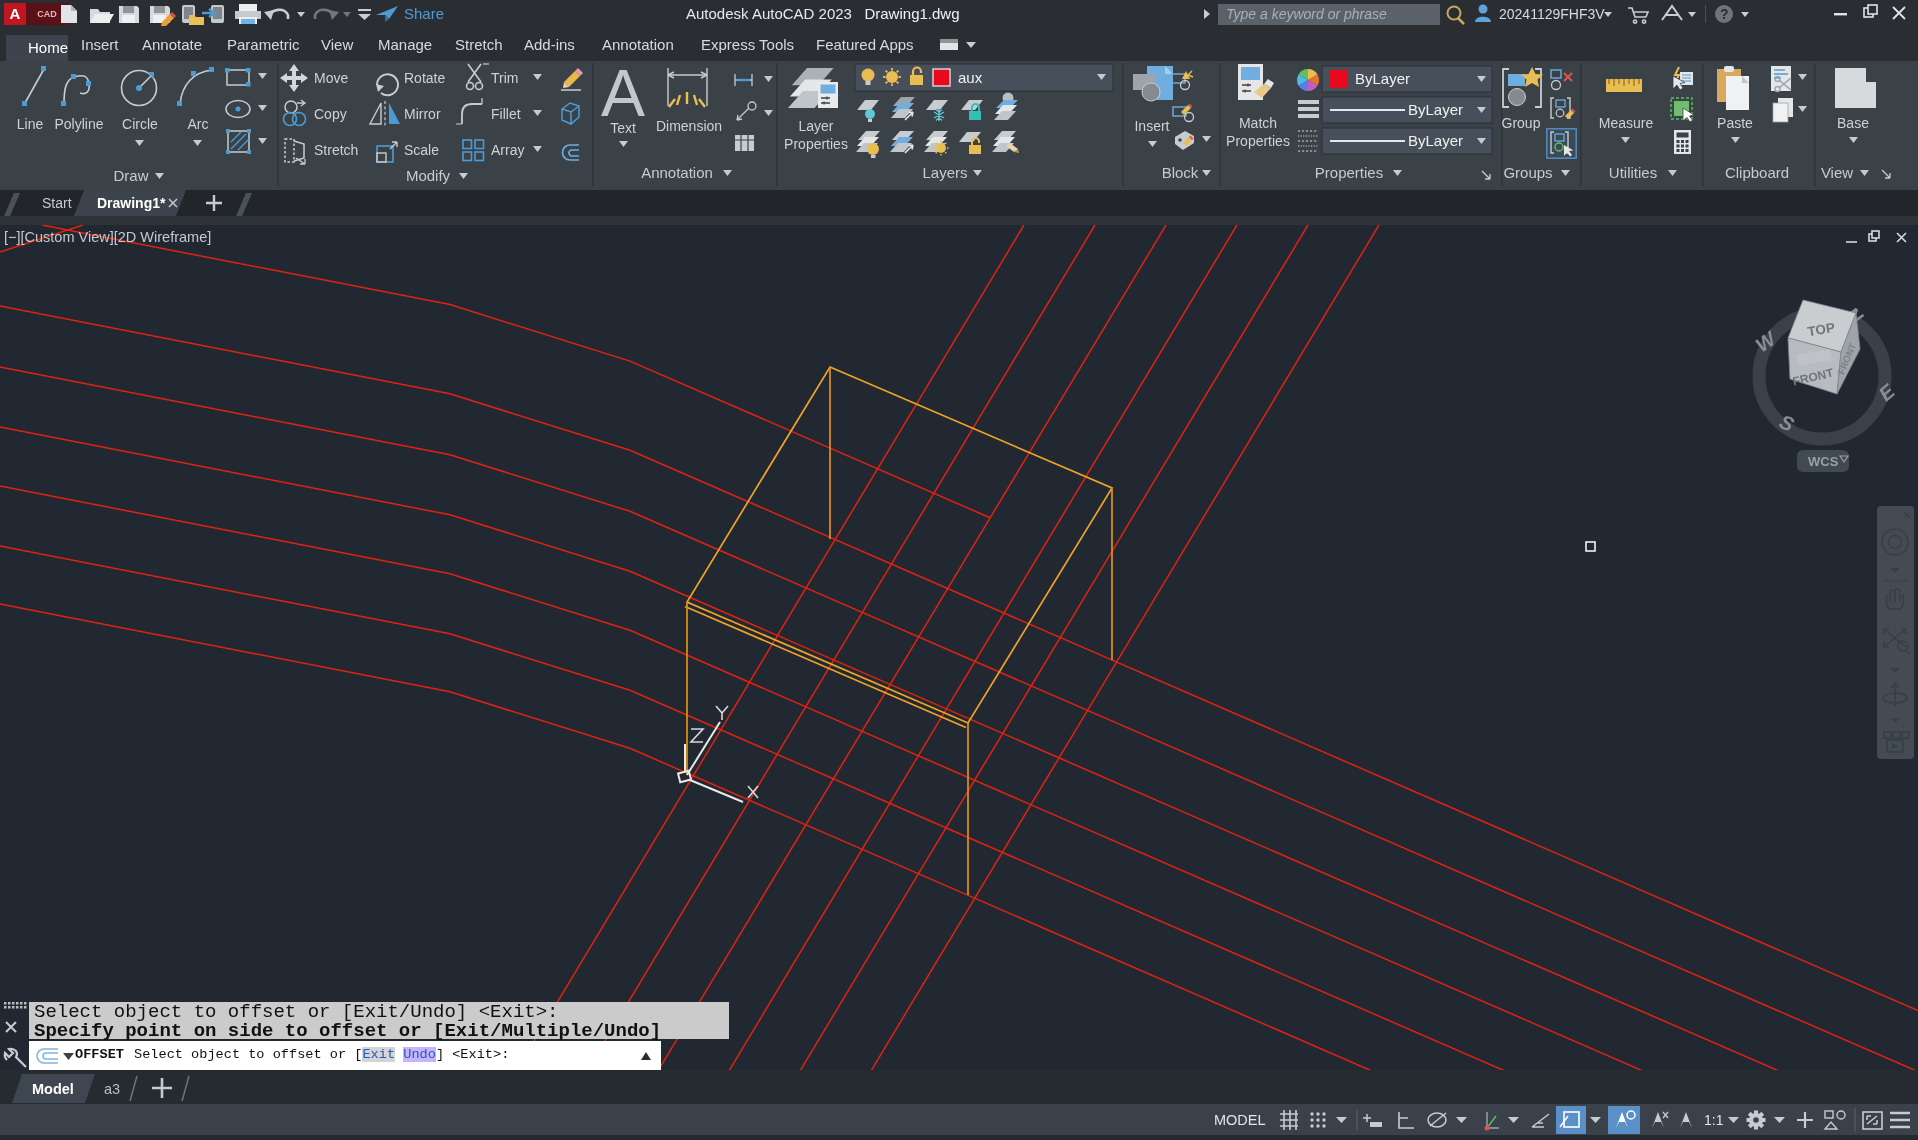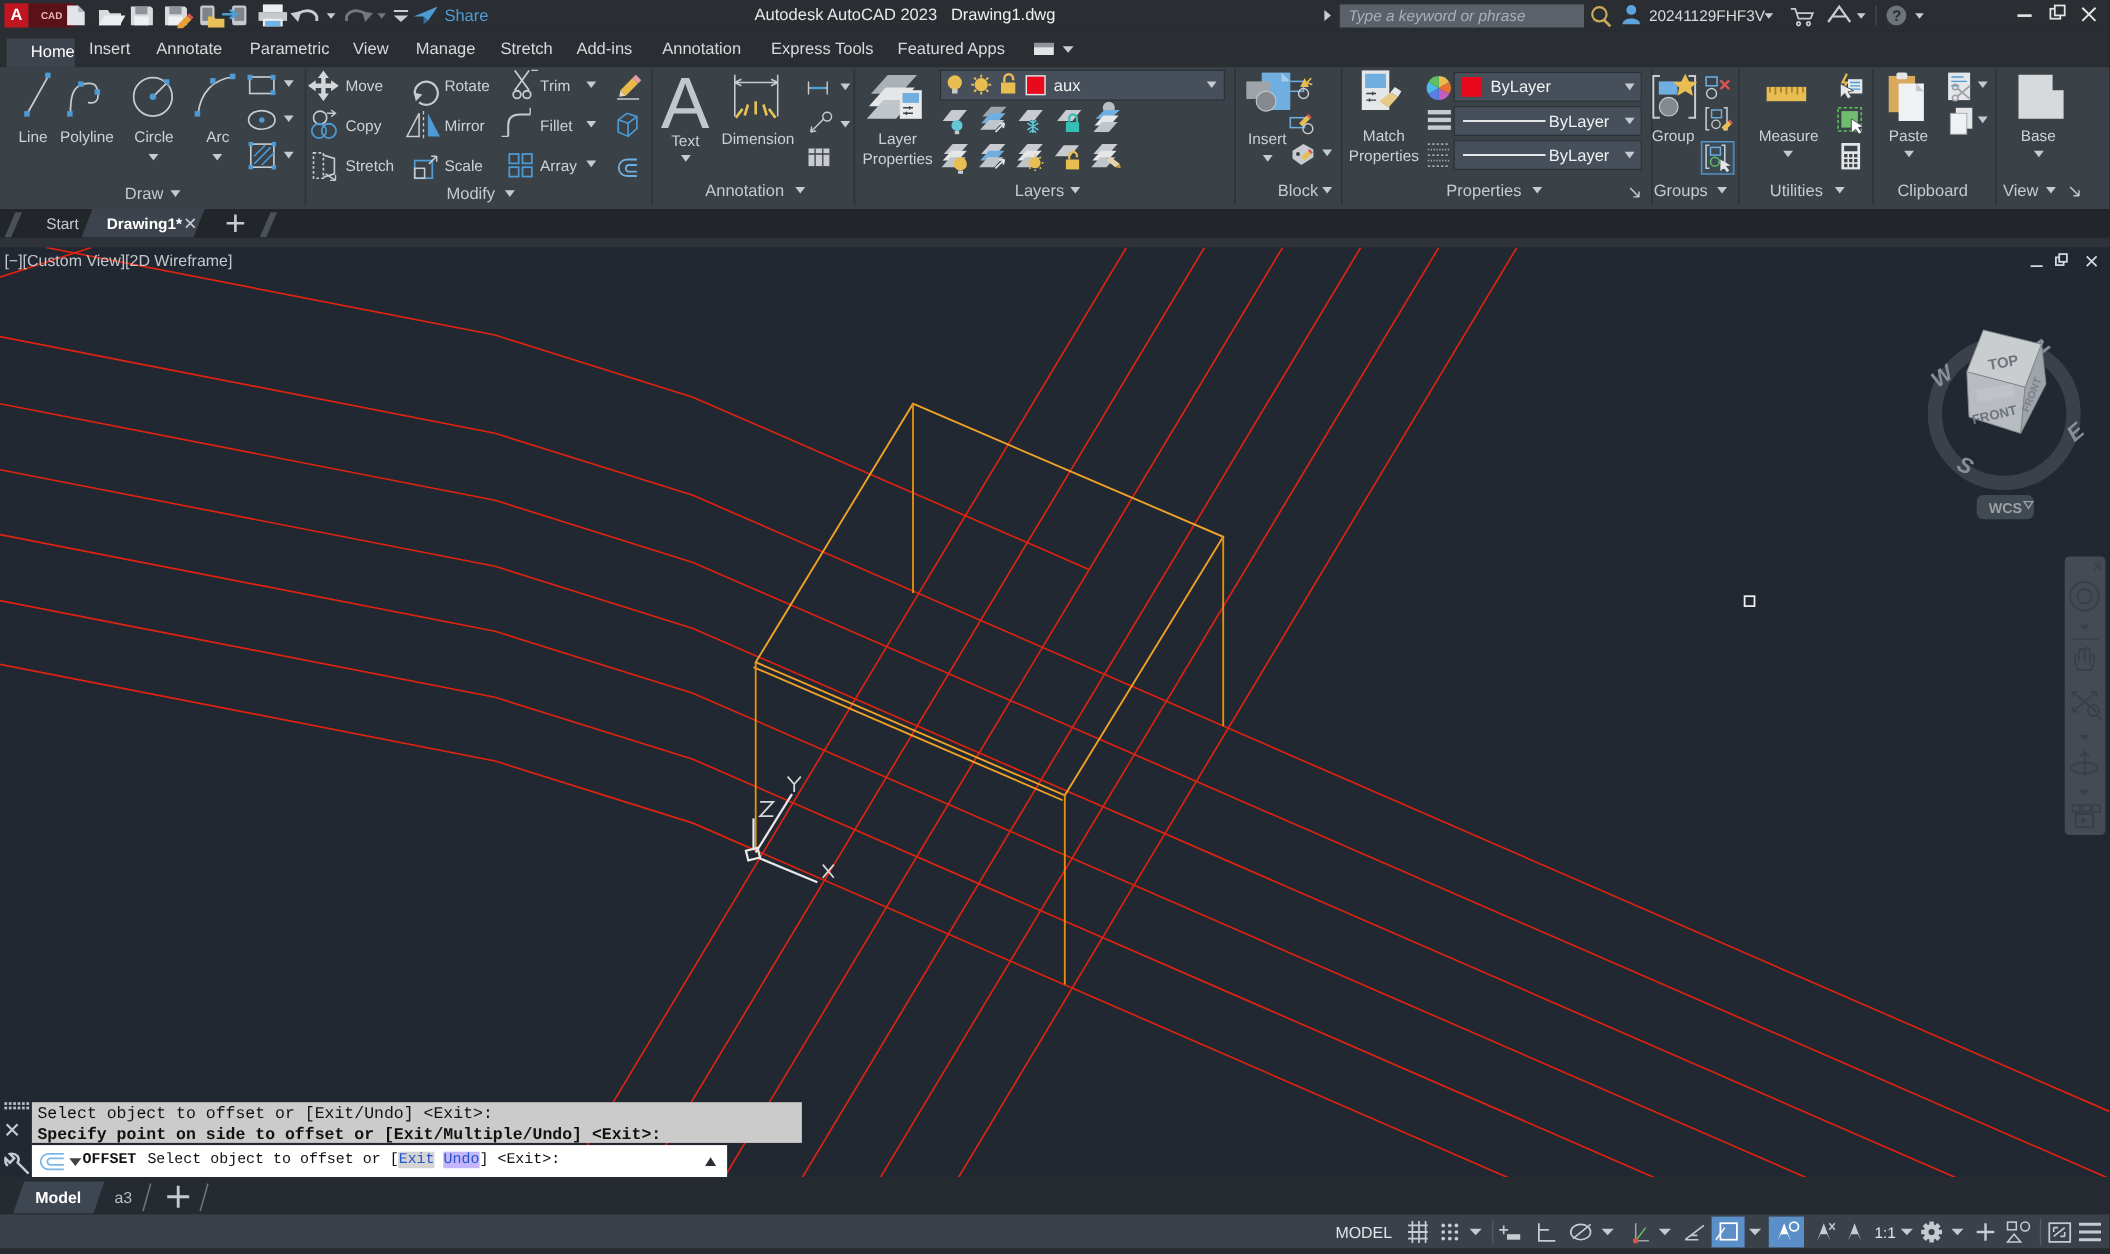--- a/index.html
+++ b/index.html
@@ -14,21 +14,21 @@
            color:#FFFFFF;font-size:15px;text-align:right;line-height:26px;}
   
   #ribbon{position:absolute;left:0;top:61px;width:1918px;height:129px;background:#3A4147;}
   
   #doctabs{position:absolute;left:0;top:190px;width:1918px;height:30px;background:#22262B;}
   #dtstrip{position:absolute;left:0;top:216px;width:1918px;height:9px;background:#2E333A;}
   
   #canvas{position:absolute;left:0;top:225px;width:1918px;height:845px;background:#222831;}
   
   #cmdhist{position:absolute;left:29px;top:1002px;width:700px;height:37px;background:#CBCBCB;
-    font-family:"Liberation Mono",monospace;font-size:15px;color:#111;line-height:19.2px;padding-top:1px;box-sizing:border-box;}
+    font-family:"Liberation Mono",monospace;font-size:19px;color:#111;line-height:19.2px;padding-top:1px;box-sizing:border-box;}
   #cmdline{position:absolute;left:29px;top:1041px;width:632px;height:29px;background:#FFFFFF;
     font-family:"Liberation Mono",monospace;font-size:13.6px;color:#111;}
   
   #modelbar{position:absolute;left:0;top:1070px;width:1918px;height:34px;background:#262B31;}
   #statusbar{position:absolute;left:0;top:1104px;width:1918px;height:31px;background:#3A414B;}
   #below{position:absolute;left:0;top:1135px;width:1918px;height:5px;background:#262B31;}
 </style>
 </head>
 <body>
 <div id="app">

